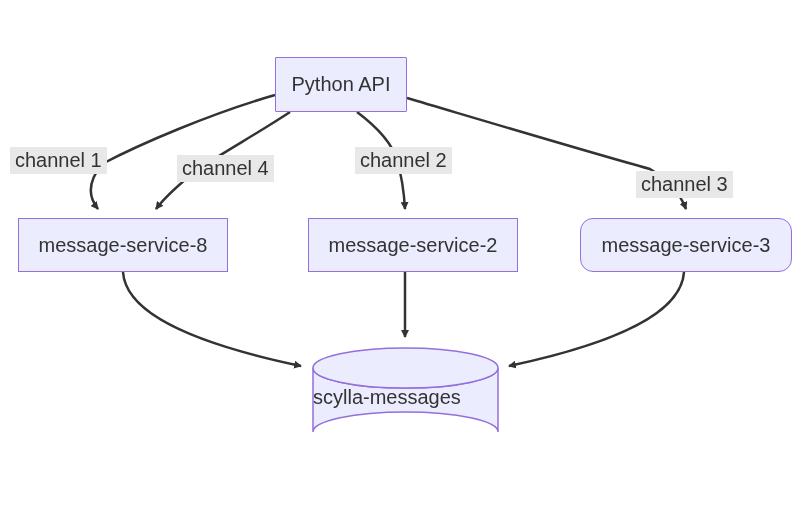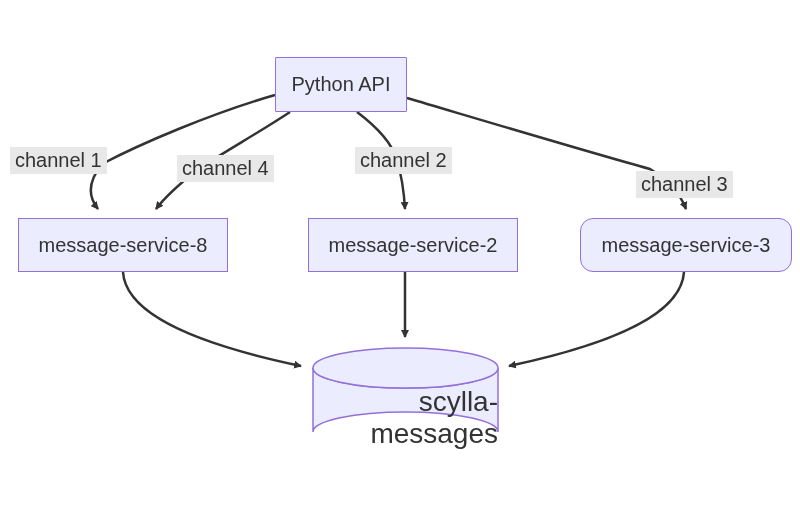--- a/index.html
+++ b/index.html
@@ -17,21 +17,21 @@
     color:var(--text,#333333); font-size:20px; box-sizing:border-box;
     text-align:center;
   }
   .rounded{border-radius:1px;}
   #node-python-api{left:275px; top:57px; width:132px; height:55px;}
   #node-message-service-1{left:18px;  top:218px; width:210px; height:54px;}
   #node-message-service-2{left:300px; top:218px; width:210px; height:54px;margin-left:8px;}
   #node-message-service-3{left:580px; top:218px; width:212px; height:54px;border-radius:13px;}
   .cylinder-label{
     position:absolute; left:313px; top:386px; width:185px;
-    text-align:right; color:var(--text,#333333); font-size:28px;
+    text-align:left; color:var(--text,#333333); font-size:20px;
   }
   .edge-label{
     position:absolute; background:var(--edge-label-bg,#e8e8e8);
     color:var(--text,#333333); font-size:20px; line-height:25px;
     padding:1px 5px; white-space:nowrap;
   }
   #edge-label-channel-1{left:10px;  top:147px;}
   #edge-label-channel-4{left:150px; top:155px;margin-left:27px;}
   #edge-label-channel-2{left:355px; top:147px;}
   #edge-label-channel-3{left:636px; top:147px;margin-top:24px;}

